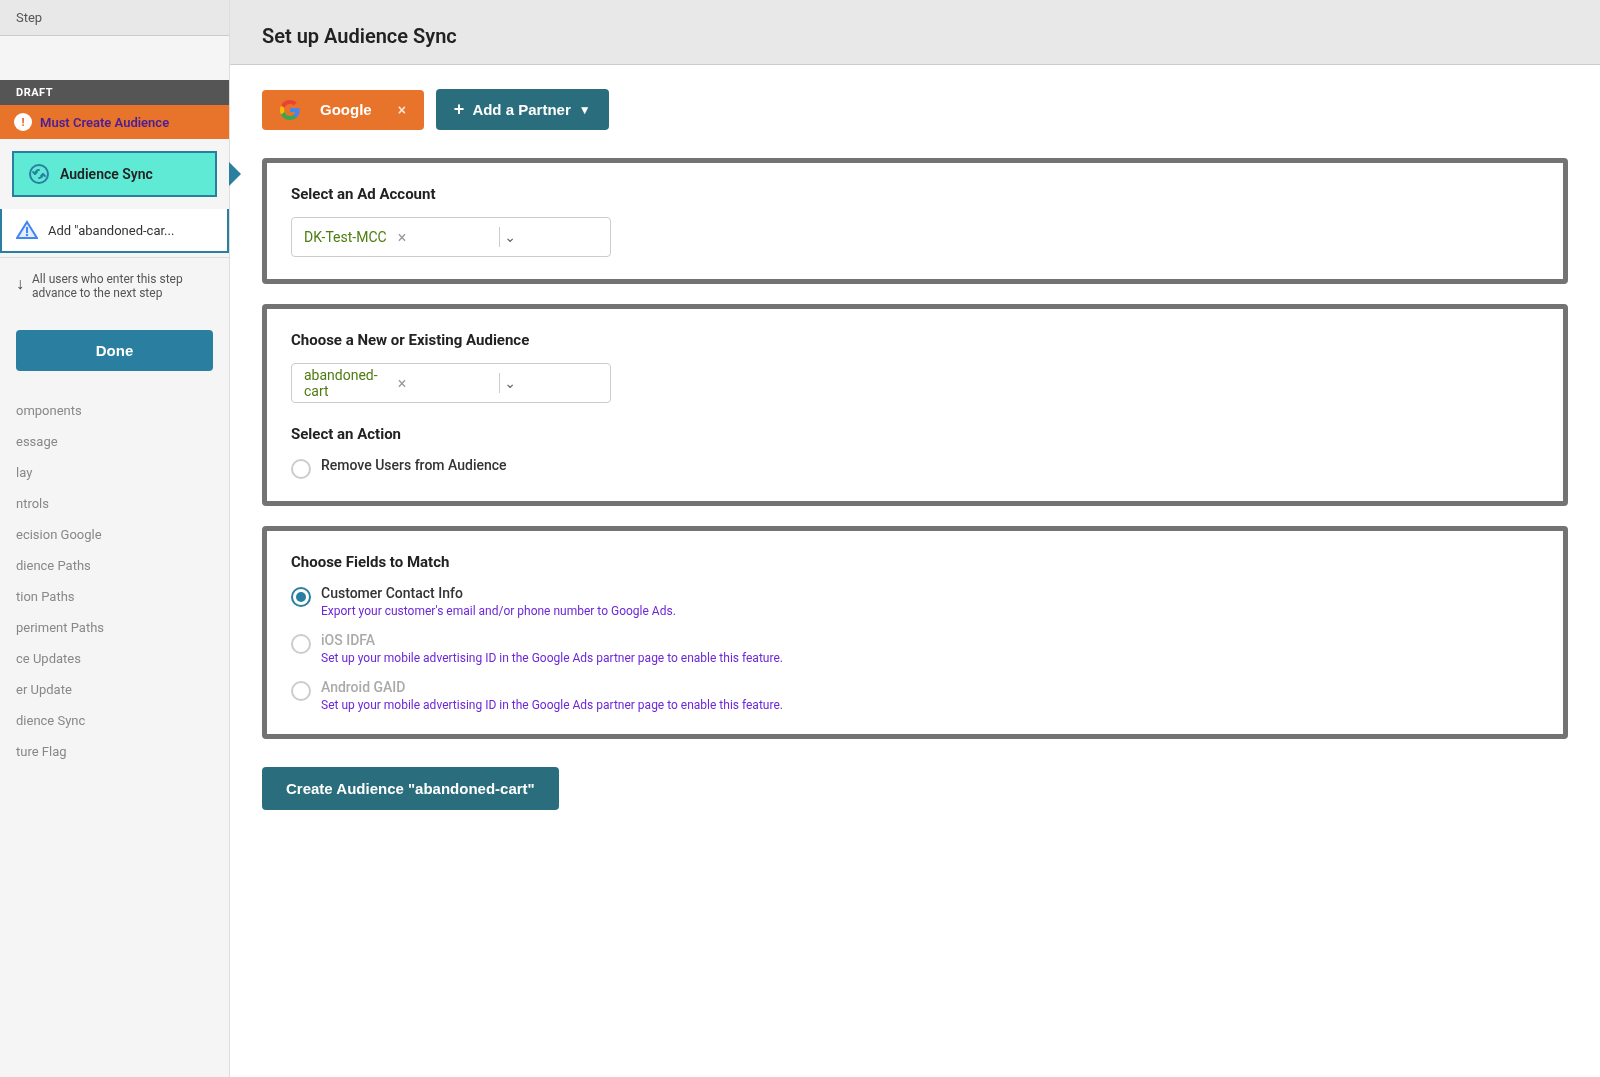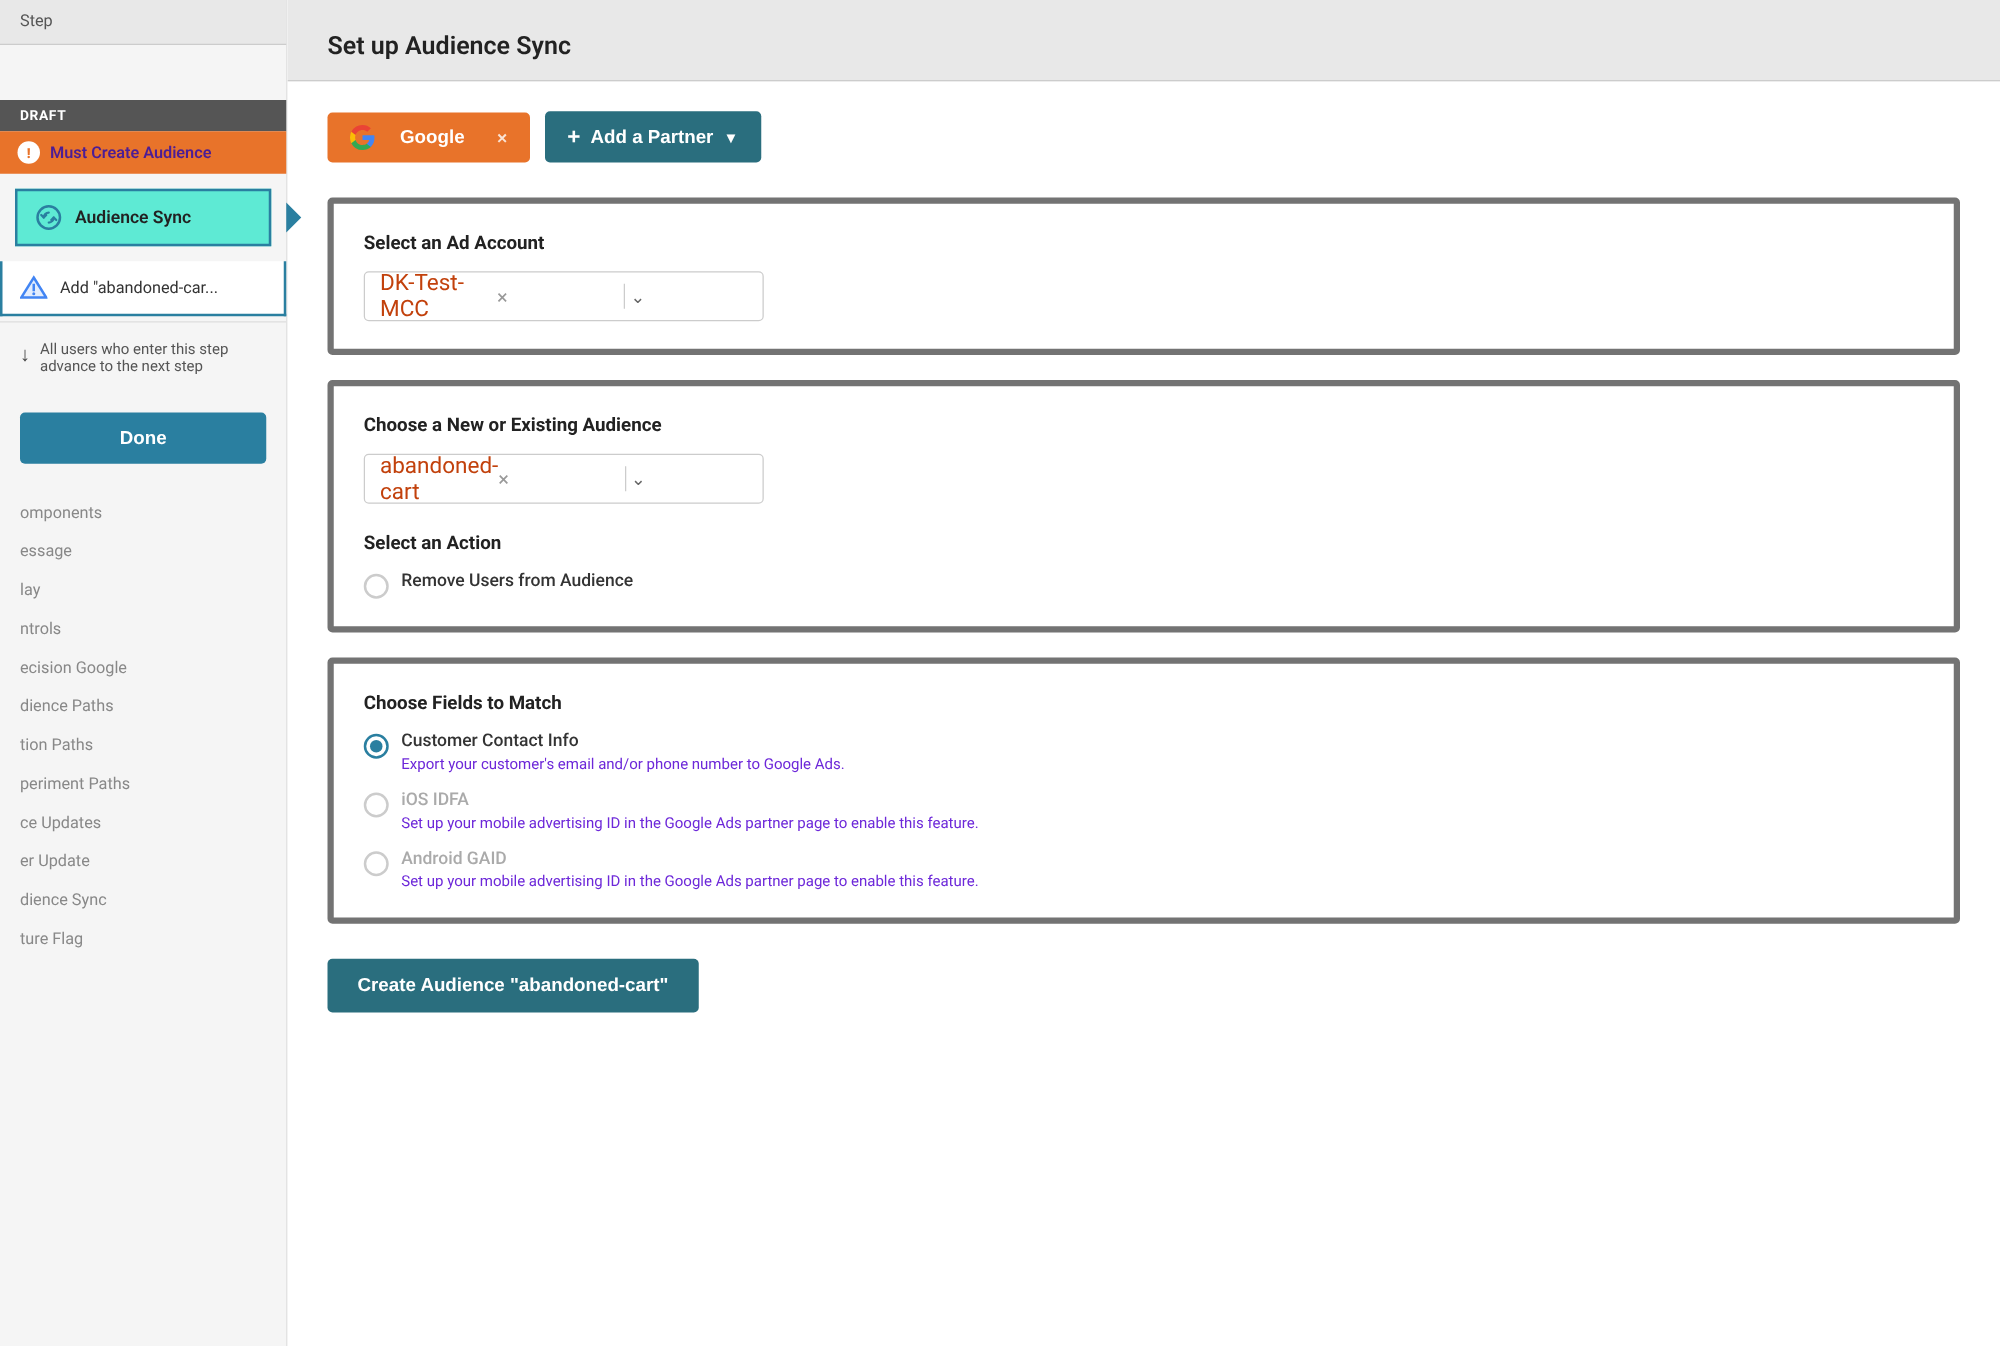--- a/index.html
+++ b/index.html
@@ -39,21 +39,21 @@
     .add-partner-btn { background: #2a6e7e; color: #fff; border: none; border-radius: 4px; padding: 10px 18px; font-size: 15px; font-weight: 600; cursor: pointer; display: flex; align-items: center; gap: 8px; }
     .add-partner-btn .plus { font-size: 18px; }
     .add-partner-btn .chevron { font-size: 12px; }
 
     
     .section { border: 5px solid #737373; border-radius: 4px; padding: 22px 24px; margin-bottom: 20px; background: #fff; }
     .section-label { font-size: 15px; font-weight: 700; color: #222; margin-bottom: 14px; }
 
     
     .select-input { display: flex; align-items: center; border: 1px solid #ccc; border-radius: 4px; padding: 0 12px; height: 40px; width: 320px; background: #fff; }
-    .select-input span { flex: 1; font-size: 18px; color: #c2410c; }
+    .select-input span { flex: 1; font-size: 14px; color: #4d7c0f; }
     .select-input .clear-btn { color: #999; cursor: pointer; font-size: 16px; margin-right: 4px; }
     .select-divider { width: 1px; height: 20px; background: #ccc; margin: 0 4px; }
     .select-input .chevron-down { color: #666; font-size: 14px; cursor: pointer; }
 
     
     .radio-group { display: flex; flex-direction: column; gap: 14px; }
     .radio-option { display: flex; align-items: flex-start; gap: 10px; cursor: pointer; }
     .radio-circle { width: 20px; height: 20px; border-radius: 50%; border: 2px solid #ccc; flex-shrink: 0; margin-top: 2px; display: flex; align-items: center; justify-content: center; }
     .radio-circle.selected { border: 2px solid #2a7fa0; background: #fff; }
     .radio-circle.selected::after { content: ''; width: 10px; height: 10px; border-radius: 50%; background: #2a7fa0; }

